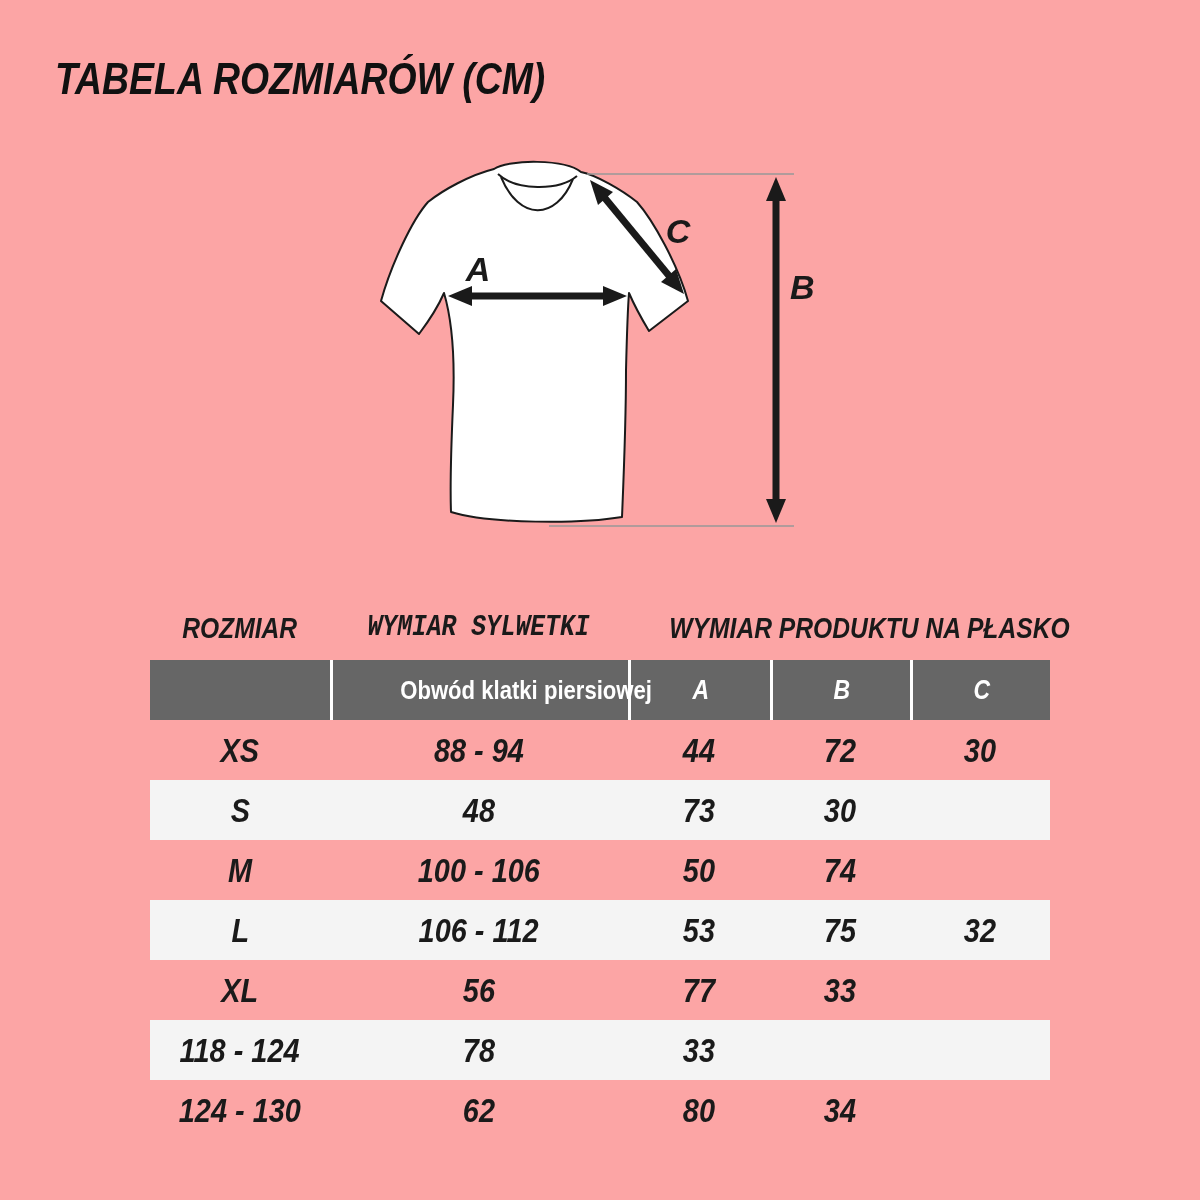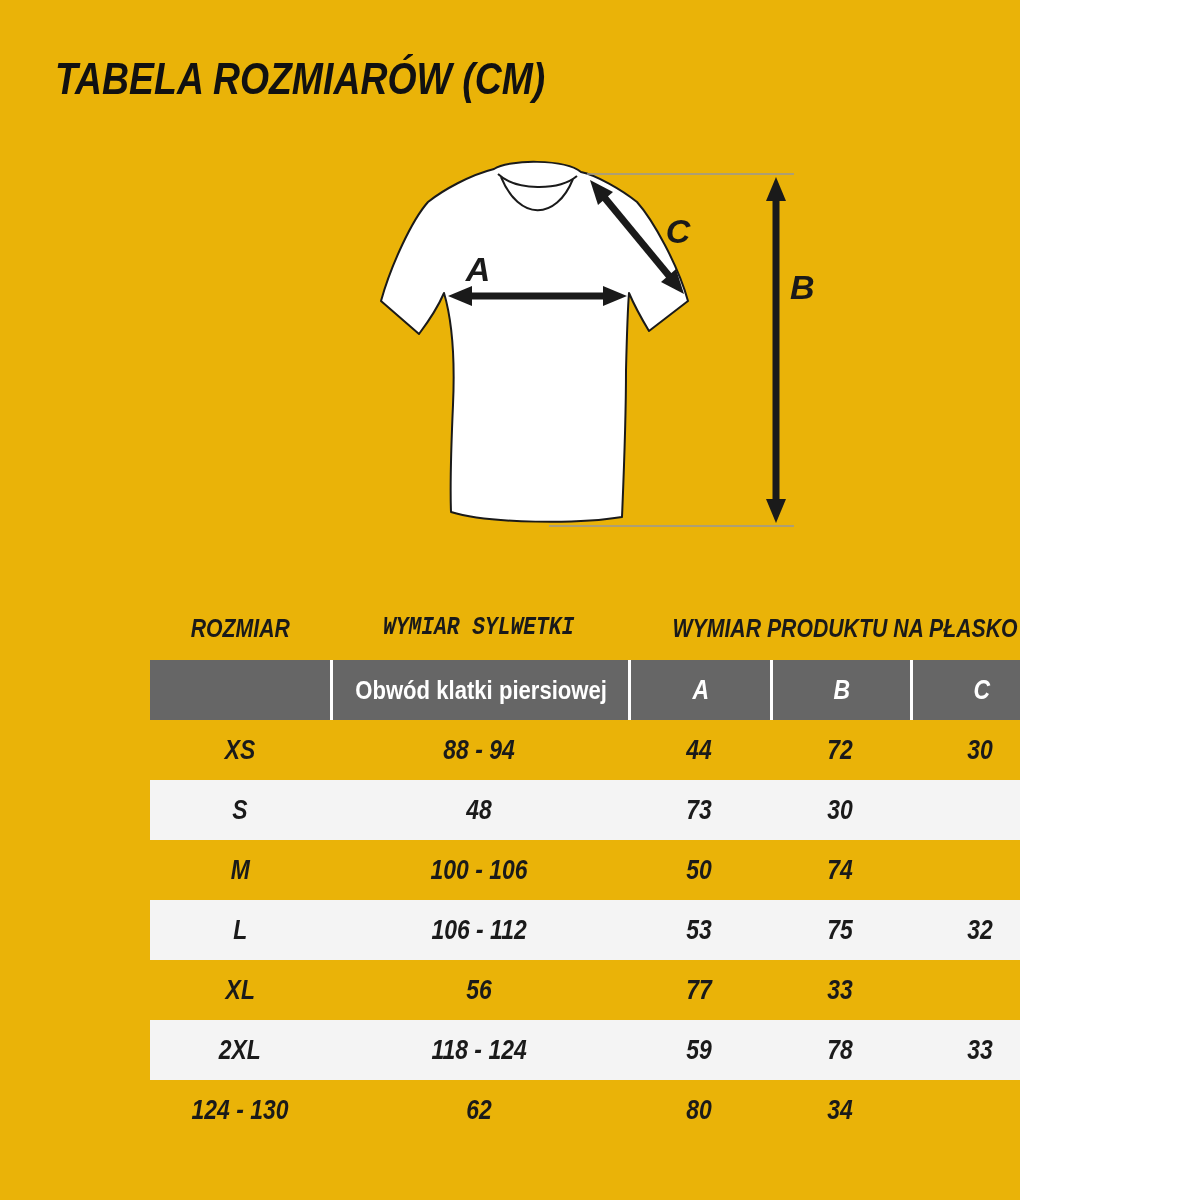--- a/index.html
+++ b/index.html
@@ -4,22 +4,22 @@
 <style>
   :root{
     --header-bg:#666666;
     --band-bg:#f4f4f4;
     --text:#1a1a1a;
     --line-gray:#999999;
   }
   html,body{margin:0;padding:0;background:#fff;}
   .page{
     position:relative;
-    width:1020px;height:1200px;
-    background:#eab308;
+    width:1200px;height:1200px;
+    background:#fca5a5;
     overflow:hidden;
     font-family:"Liberation Sans", sans-serif;
     color:var(--text);
   }
   .cond{
     display:inline-block;
     transform:scaleX(0.85);
     transform-origin:center center;
     white-space:nowrap;
   }
@@ -35,21 +35,21 @@
   }
   .diagram{
     position:absolute;
     left:330px;top:140px;
     width:500px;height:420px;
   }
   .group-header{
     position:absolute;
     top:608px;height:40px;line-height:40px;
     text-align:center;
-    font-size:25px;font-weight:bold;font-style:italic;
+    font-size:29px;font-weight:bold;font-style:italic;
     color:var(--text);
   }
   .gh-size{left:150px;width:180px;}
   .gh-body{left:330px;width:298px;font-family:Liberation Mono, monospace;}
   .gh-flat{left:634px;width:422px;}
   .size-table{
     position:absolute;
     left:150px;top:660px;width:900px;
   }
   .thead,.trow{
@@ -57,26 +57,26 @@
     grid-template-columns:180px 298px 142px 140px 140px;
   }
   .thead .cell{
     background:var(--header-bg);
     height:60px;line-height:60px;
     text-align:center;
     color:#ffffff;
     box-sizing:border-box;
   }
   .thead .cell + .cell{border-left:3px solid #ffffff;}
-  .thead .hchest{font-size:26px;font-weight:bold;font-style:normal;}
+  .thead .hchest{font-size:26px;font-weight:bold;font-style:normal;padding-left:45px;}
   .thead .habc{font-size:27px;font-weight:bold;font-style:italic;}
   .trow .cell{
     height:60px;line-height:60px;
     text-align:center;
-    font-size:27px;font-weight:bold;font-style:italic;
+    font-size:34px;font-weight:bold;font-style:italic;
     color:var(--text);
   }
   .trow.alt{background:var(--band-bg);}
   .svg-label{
     font-family:"Liberation Sans", sans-serif;
     font-weight:bold;font-style:italic;
     font-size:34px;fill:var(--text);
   }
 </style>
 </head>
@@ -190,23 +190,21 @@
           <div class="cell col-b"><span class="cond">75</span></div>
           <div class="cell col-c"><span class="cond">32</span></div>
         </div>
         <div class="trow">
           <div class="cell col-size"><span class="cond">XL</span></div>
           <div class="cell col-a"><span class="cond">56</span></div>
           <div class="cell col-b"><span class="cond">77</span></div>
           <div class="cell col-c"><span class="cond">33</span></div>
         </div>
         <div class="trow alt">
-          <div class="cell col-size"><span class="cond">2XL</span></div>
           <div class="cell col-chest"><span class="cond">118 - 124</span></div>
-          <div class="cell col-a"><span class="cond">59</span></div>
           <div class="cell col-b"><span class="cond">78</span></div>
           <div class="cell col-c"><span class="cond">33</span></div>
         </div>
         <div class="trow">
           <div class="cell col-chest"><span class="cond">124 - 130</span></div>
           <div class="cell col-a"><span class="cond">62</span></div>
           <div class="cell col-b"><span class="cond">80</span></div>
           <div class="cell col-c"><span class="cond">34</span></div>
         </div>
       </div>

